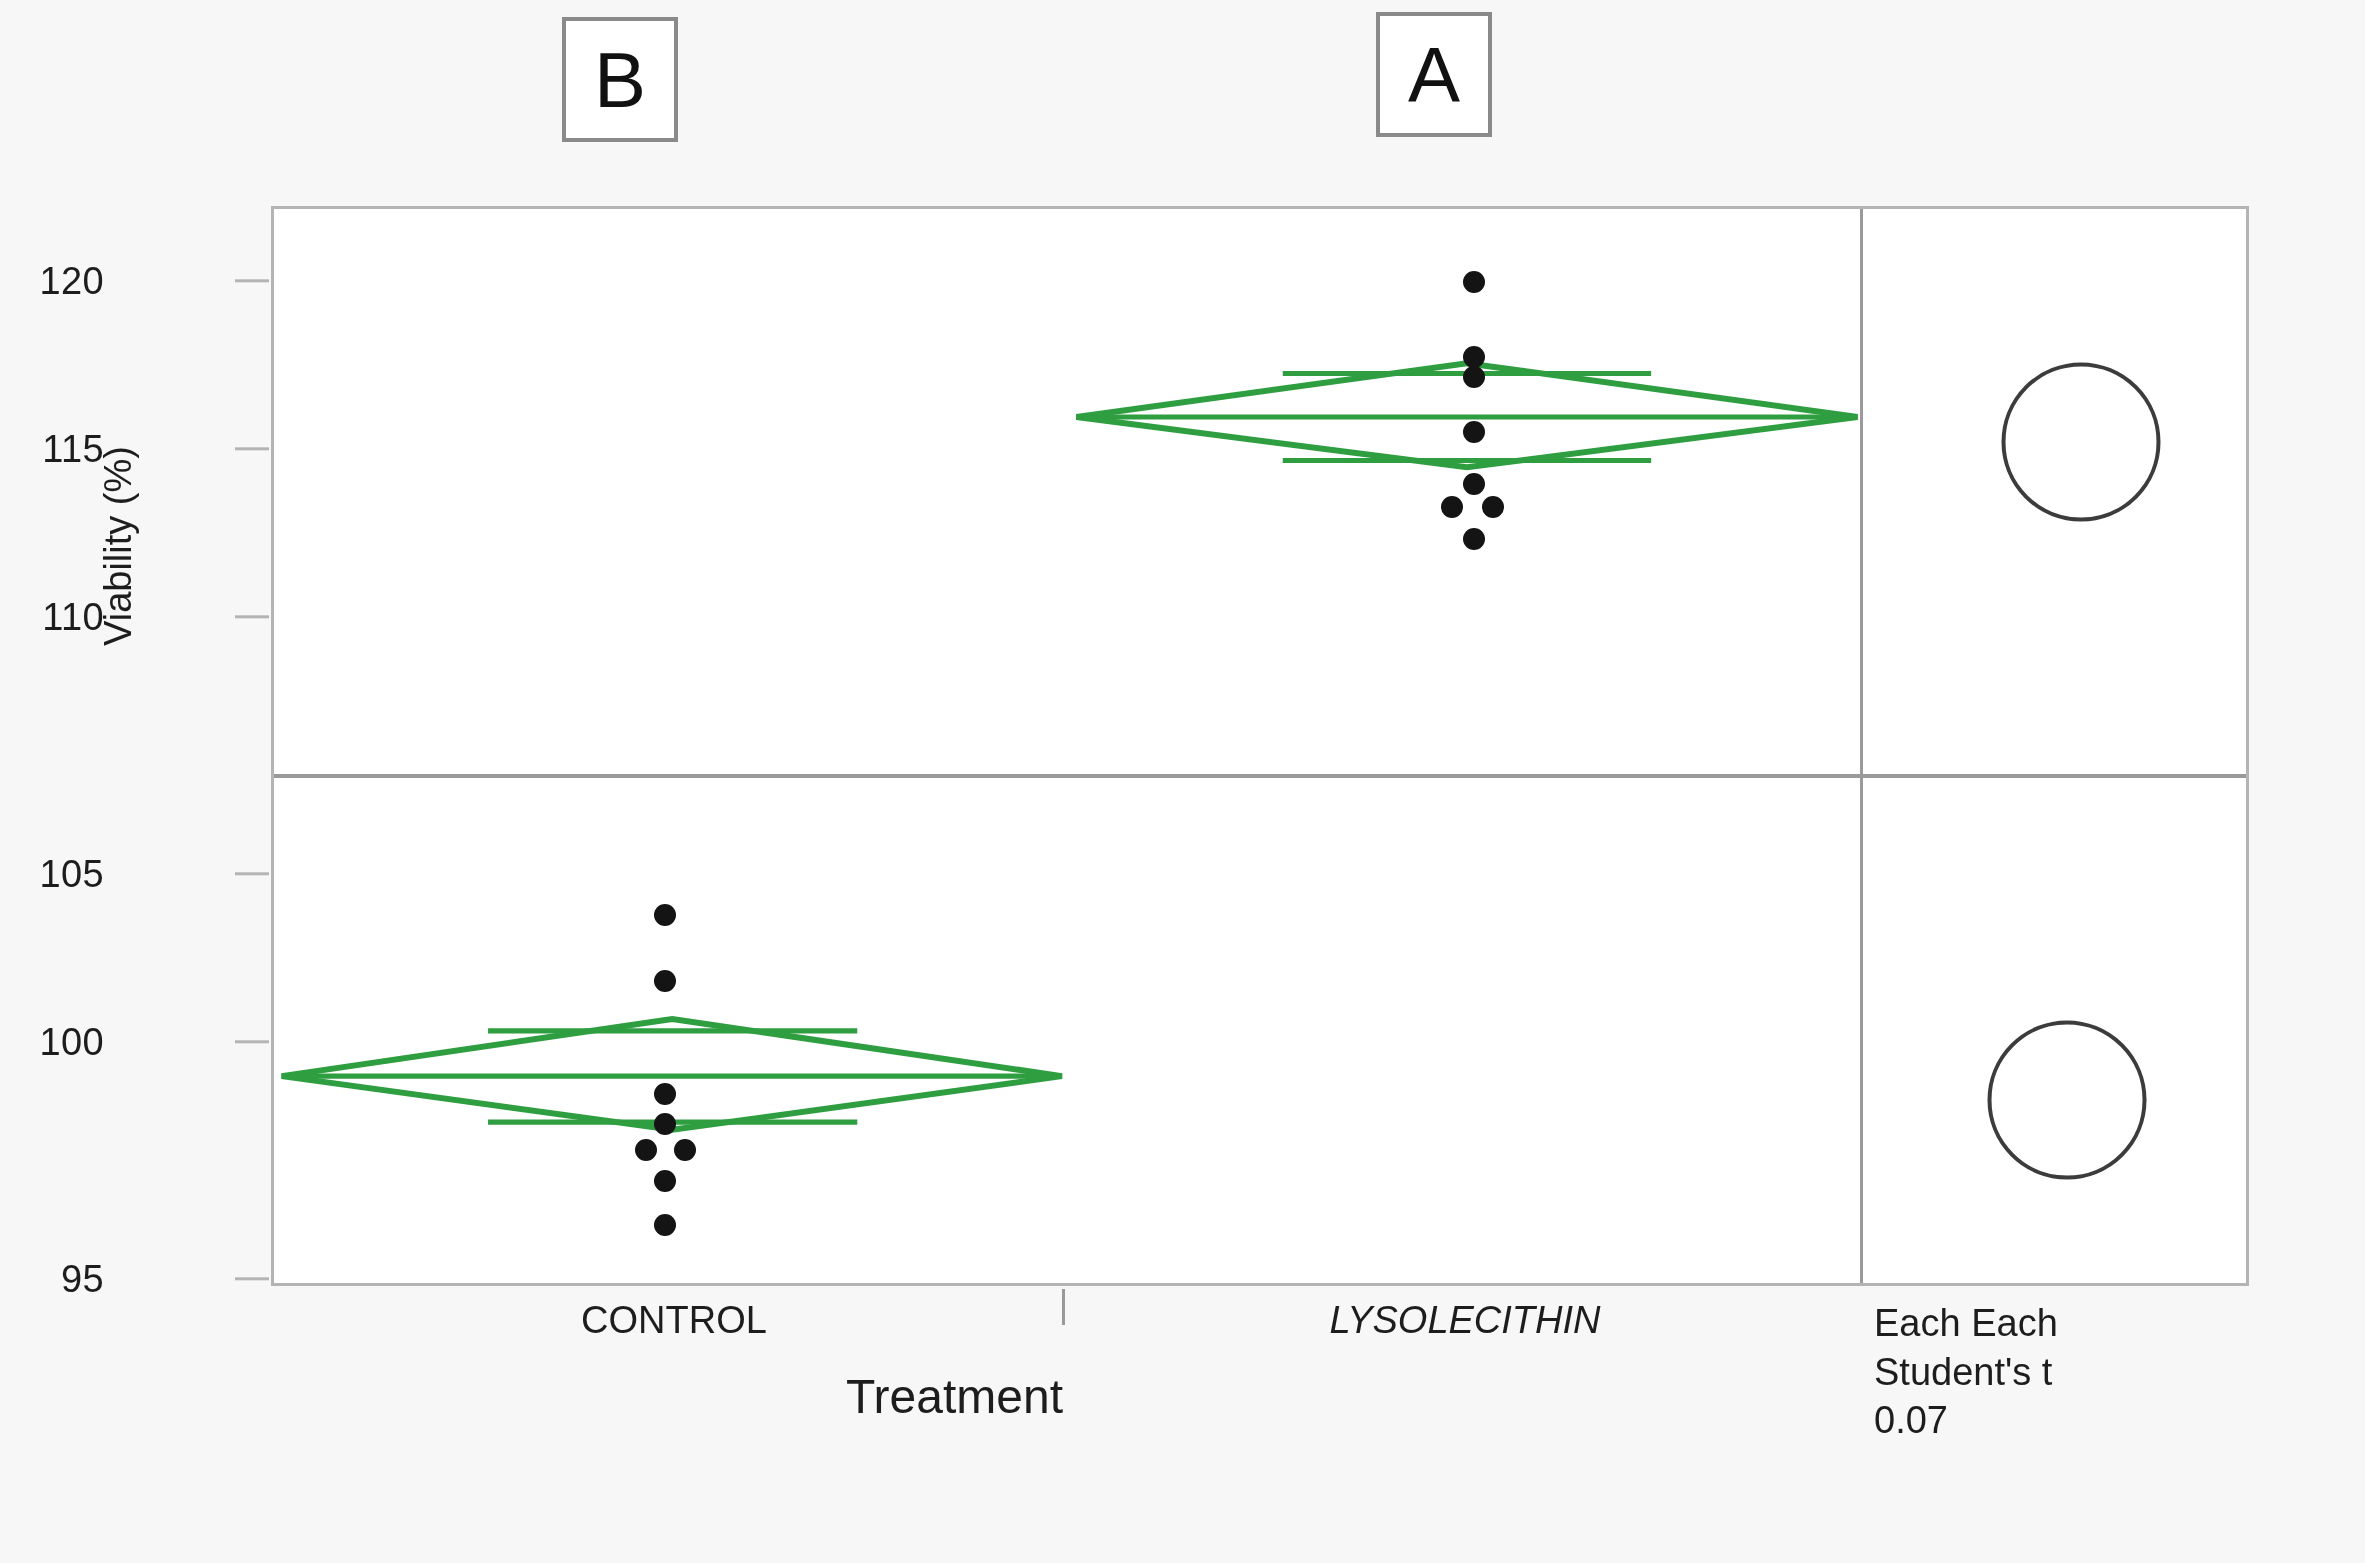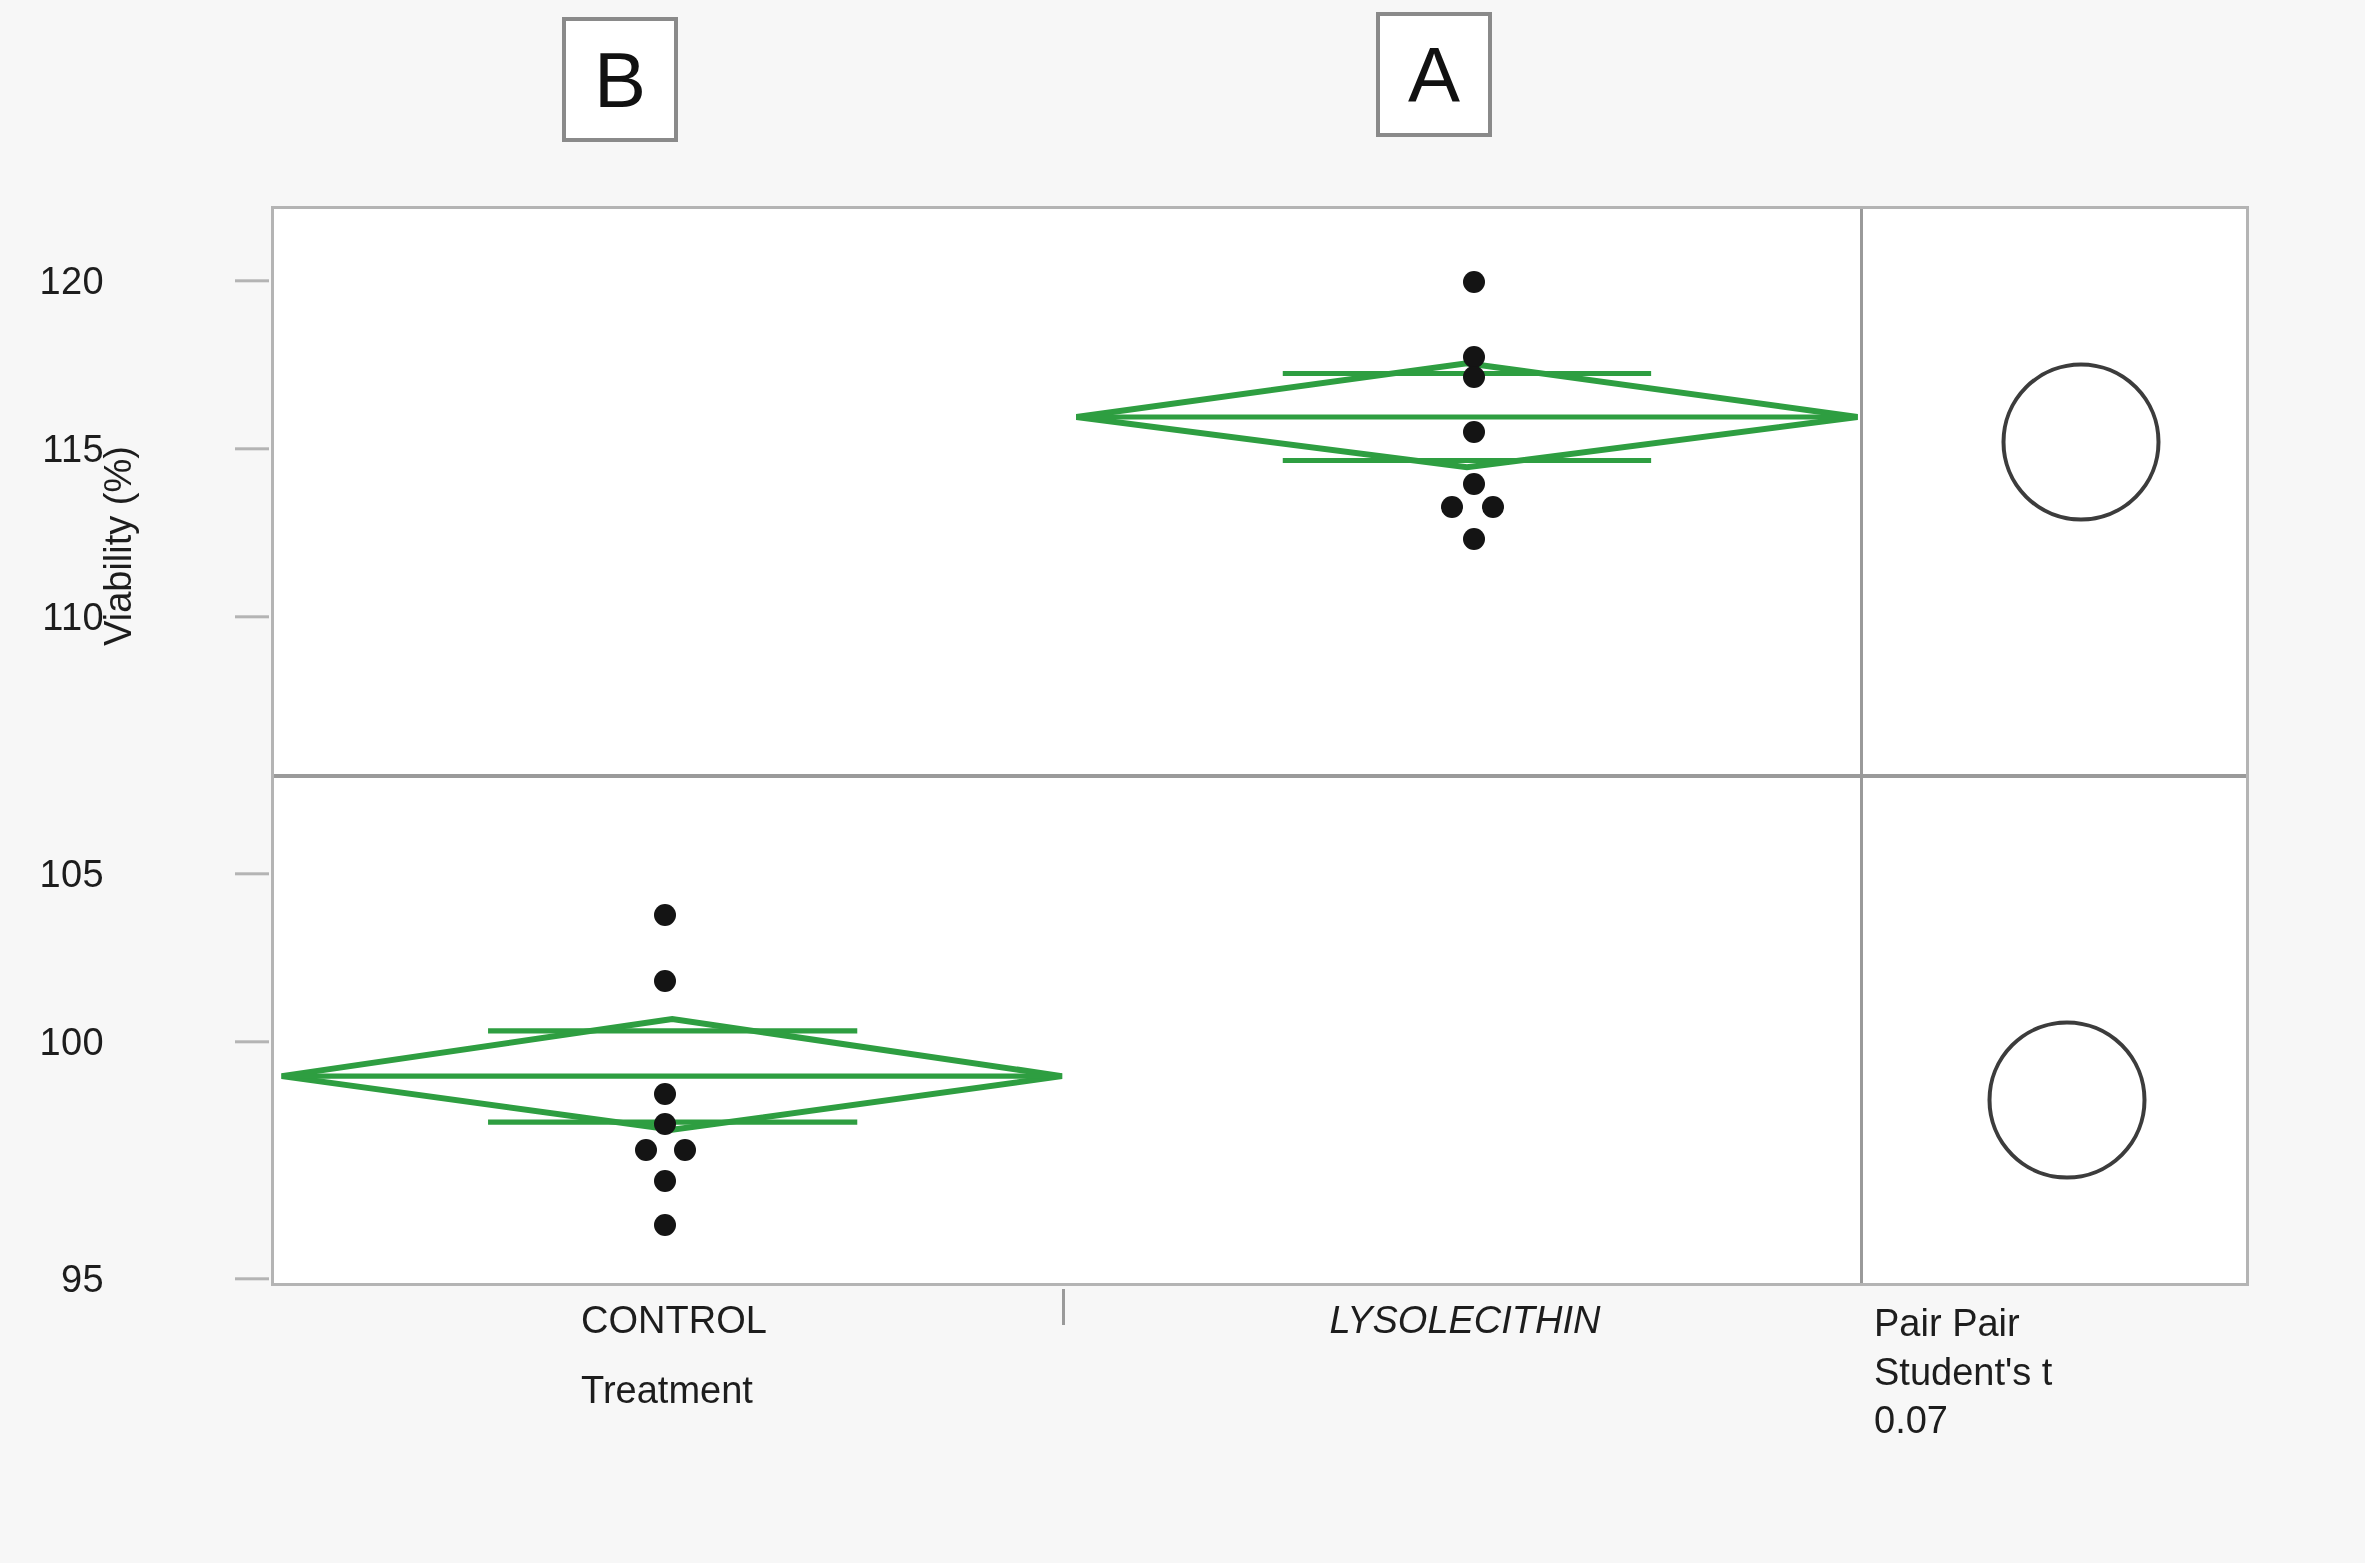--- a/index.html
+++ b/index.html
@@ -47,22 +47,22 @@
     position:absolute;
     left:19px;top:546px;
     font-size:38px;color:#1d1d1d;
     transform:translateY(-50%) rotate(-90deg);
     transform-origin:center center;
     white-space:nowrap;
   }
   .xlabel{
     position:absolute;
     left:0;right:0;top:1369px;
-    text-align:center;
-    font-size:38px;color:#1d1d1d;
+    text-align:right;
+    font-size:48px;color:#1d1d1d;
   }
   .xcat{
     position:absolute;
     top:1299px;
     font-size:38px;color:#1d1d1d;
     text-align:right;white-space:nowrap;
     transform:translateX(-50%);
   }
   .xtickmark{
     position:absolute;top:1289px;width:3.4px;height:36px;background:#9a9a9a;
@@ -189,19 +189,19 @@
   <div class="cmpcircle" style="left:2067px;top:1100px;width:159px;height:159px;"></div>
 
   <div class="xtickmark" style="left:1062px;"></div>
 
   <div class="xcat" style="left:674px;">CONTROL</div>
   <div class="xcat" style="left:1465px;font-style:italic;">LYSOLECITHIN</div>
 
   <div class="xlabel" style="left:271px;right:auto;width:792px;">Treatment</div>
 
   <div class="legend">
-    <div>Pair Pair</div>
+    <div>Each Each</div>
     <div>Student's t</div>
     <div>0.07</div>
   </div>
 
 </div>
 
 
 </body></html>

